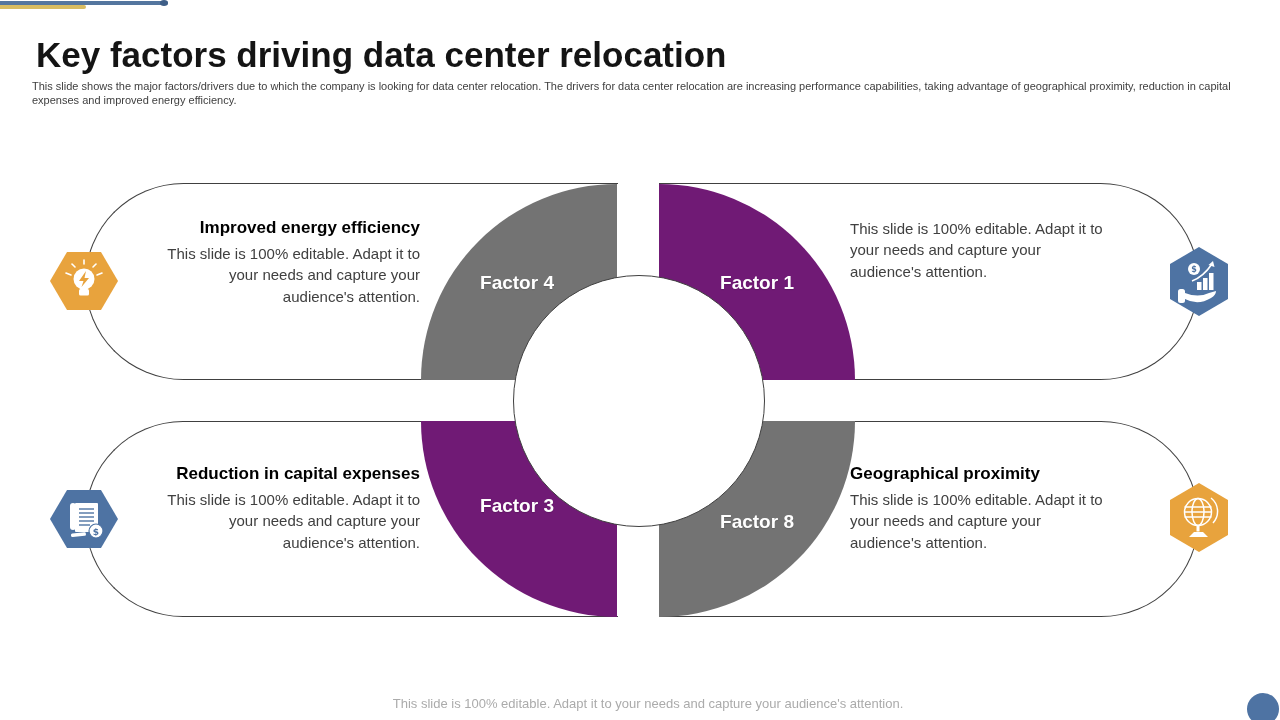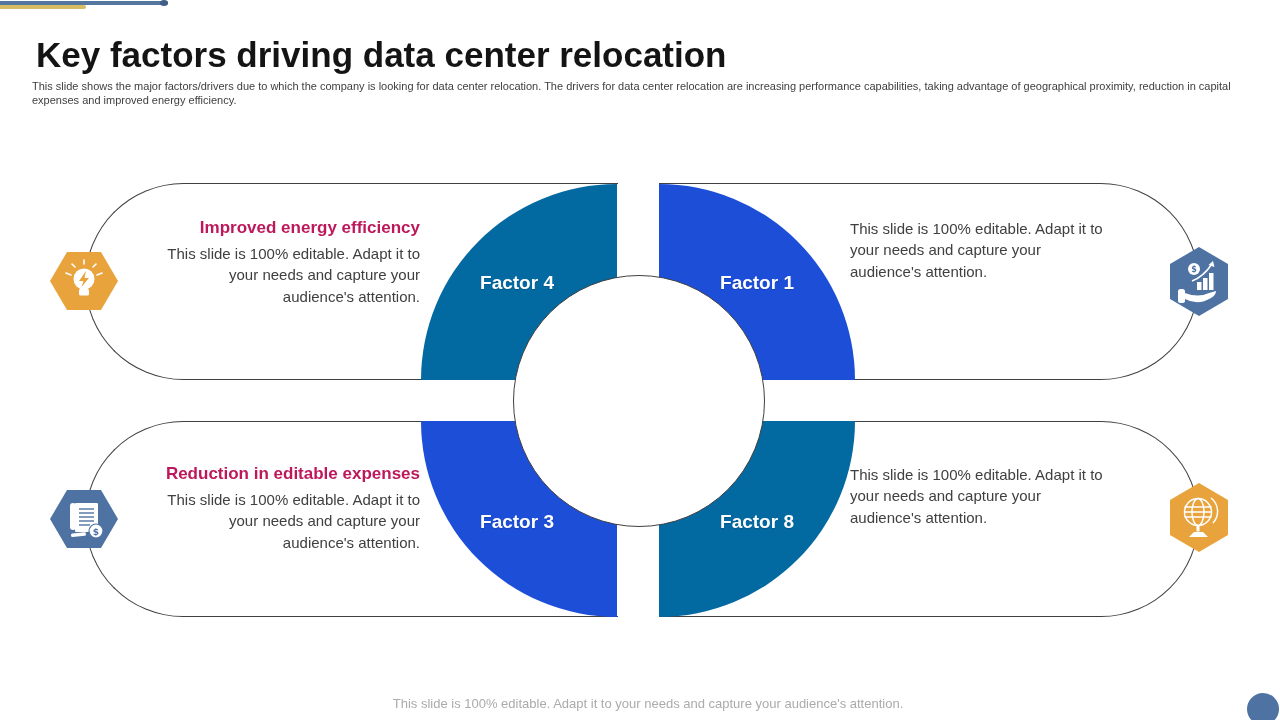--- a/index.html
+++ b/index.html
@@ -23,36 +23,36 @@
   .st-tr{left:659px;top:183px;width:540px;height:197px;}
   .st-bl{left:85px;top:421px;width:533px;height:196px;}
   .st-br{left:659px;top:421px;width:540px;height:196px;}
 
   
   .wedge{position:absolute;width:196px;height:196px;z-index:3;}
   .w-f4{left:421px;top:184px;border-radius:196px 0 0 0;}
   .w-f1{left:659px;top:184px;border-radius:0 196px 0 0;}
   .w-f3{left:421px;top:421px;border-radius:0 0 0 196px;}
   .w-f2{left:659px;top:421px;border-radius:0 0 196px 0;}
-  .yellow{background:#0369a1;}
-  .blue{background:#1d4ed8;}
+  .yellow{background:#737373;}
+  .blue{background:#701a75;}
 
   .factor-label{position:absolute;width:110px;text-align:center;color:#ffffff;
     font-size:19px;font-weight:700;text-shadow:0 1px 1px rgba(0,0,0,0.15);}
   .fl-f4{left:41px;top:88px;}
   .fl-f1{left:43px;top:88px;}
-  .fl-f3{left:41px;top:90px;}
+  .fl-f3{left:41px;top:74px;}
   .fl-f2{left:43px;top:90px;}
 
   .center-circle{position:absolute;left:513px;top:275px;width:252px;height:252px;border-radius:50%;
     background:#ffffff;border:1px solid #404040;box-sizing:border-box;z-index:4;}
 
   
   .qtext{position:absolute;z-index:5;width:330px;}
-  .qtext h2{margin:0 0 5px 0;font-size:17px;font-weight:700;color:#be185d;white-space:nowrap;}
+  .qtext h2{margin:0 0 5px 0;font-size:17px;font-weight:700;color:#000000;white-space:nowrap;}
   .qtext p{margin:0;font-size:15px;line-height:1.42;color:#404040;width:256px;}
   .qt-right{text-align:right;}
   .qt-right p{margin-left:auto;}
   .qt-tl{left:150px;top:218px;width:270px;}
   .qt-tr{left:850px;top:218px;}
   .qt-bl{left:150px;top:464px;width:270px;}
   .qt-br{left:850px;top:464px;}
 
   .hexwrap{position:absolute;z-index:6;line-height:0;}
   .hx-tl{left:50px;top:252px;}
@@ -97,24 +97,25 @@
   <div class="center-circle"></div>
 
   <div class="qtext qt-right qt-tl">
     <h2>Improved energy efficiency</h2>
     <p>This slide is 100% editable. Adapt it to your needs and capture your audience's attention.</p>
   </div>
   <div class="qtext qt-tr">
     <p>This slide is 100% editable. Adapt it to your needs and capture your audience's attention.</p>
   </div>
   <div class="qtext qt-right qt-bl">
-    <h2>Reduction in editable expenses</h2>
+    <h2>Reduction in capital expenses</h2>
     <p>This slide is 100% editable. Adapt it to your needs and capture your audience's attention.</p>
   </div>
   <div class="qtext qt-br">
+    <h2>Geographical proximity</h2>
     <p>This slide is 100% editable. Adapt it to your needs and capture your audience's attention.</p>
   </div>
 
   <div class="hexwrap hx-tl">
     <svg width="68" height="58" viewBox="0 0 68 58">
       <polygon points="0,29 17,0 51,0 68,29 51,58 17,58" fill="#E8A33D"></polygon>
       <g stroke="#ffffff" stroke-width="1.6" stroke-linecap="round">
         <line x1="34" y1="12" x2="34" y2="8"></line>
         <line x1="25" y1="15" x2="22" y2="12"></line>
         <line x1="43" y1="15" x2="46" y2="12"></line>

